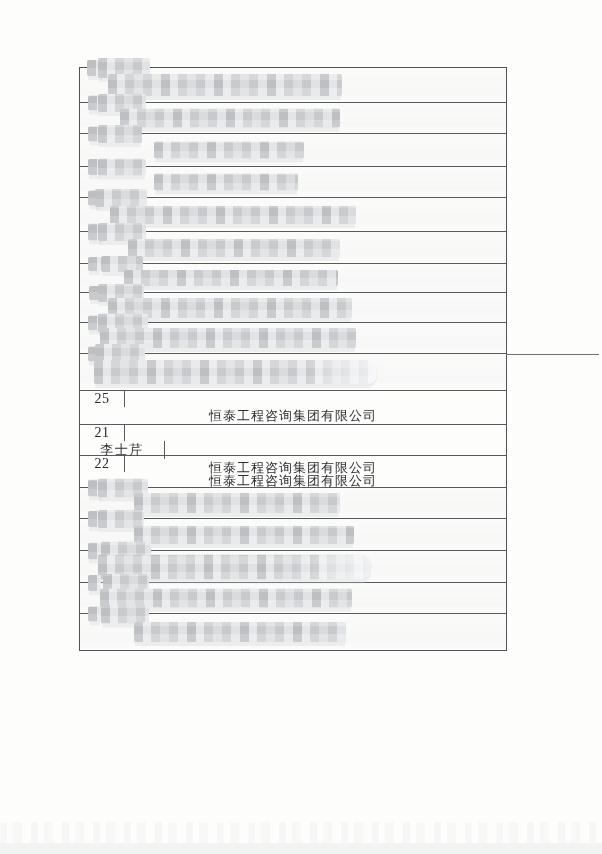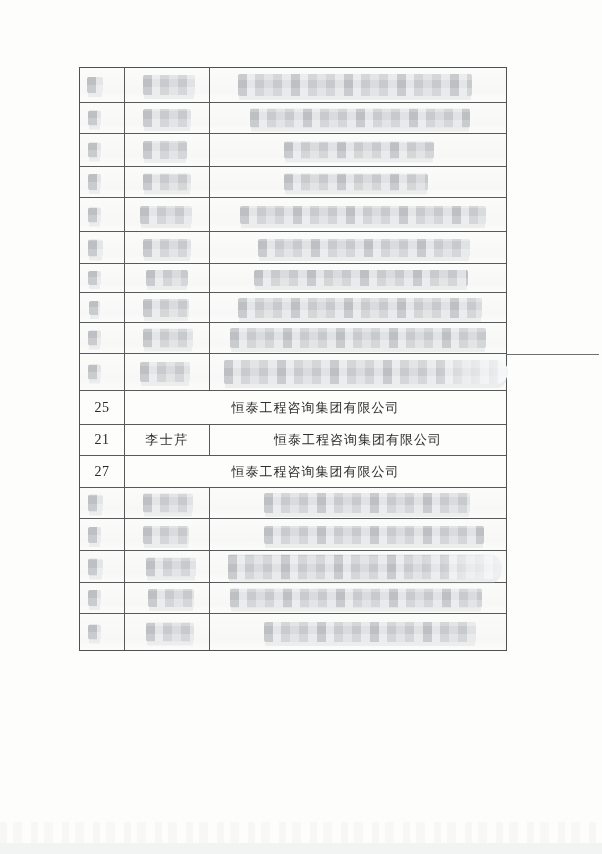--- a/index.html
+++ b/index.html
@@ -19,21 +19,21 @@
   .scan-edge-band{
     position:absolute;left:0;top:843px;width:602px;height:11px;
     background:#f2f3f3;
   }
   
   .table{
     position:absolute;left:79px;top:67px;width:428px;height:584px;
     border:1px solid #4e5254;box-sizing:border-box;background:transparent;
   }
   .row{
-    display:flex;box-sizing:border-box;border-bottom:1px solid #565a5c;
+    display:flex;box-sizing:border-box;border-bottom:1px solid #565a5c;flex-direction:column;
   }
   .row:last-child{border-bottom:none;}
   .row.redacted{
     background:linear-gradient(180deg, rgba(120,125,130,0.015), rgba(120,125,130,0.045) 70%, rgba(120,125,130,0.01));
   }
   .c{
     position:relative;box-sizing:border-box;
     display:flex;align-items:center;justify-content:center;
   }
   .c1{width:45px;border-right:1px solid #565a5c;}
@@ -222,21 +222,21 @@
       <div class="c c2">
           <span class="zh">李士芹</span>
         </div>
       <div class="c c3">
           <span class="zh comp">恒泰工程咨询集团有限公司</span>
         </div>
     </div>
 
     <div class="row" style="height:32px">
       <div class="c c1">
-          <span class="num">27</span>
+          <span class="num">22</span>
         </div>
       <div class="c c3">
           <span class="zh comp">恒泰工程咨询集团有限公司</span>
         </div>
     </div>
 
     <div class="row redacted" style="height:31px">
       <div class="c c1">
           <div class="mosaic" style="left:8px;width:15px;height:17px"></div>
         </div>

